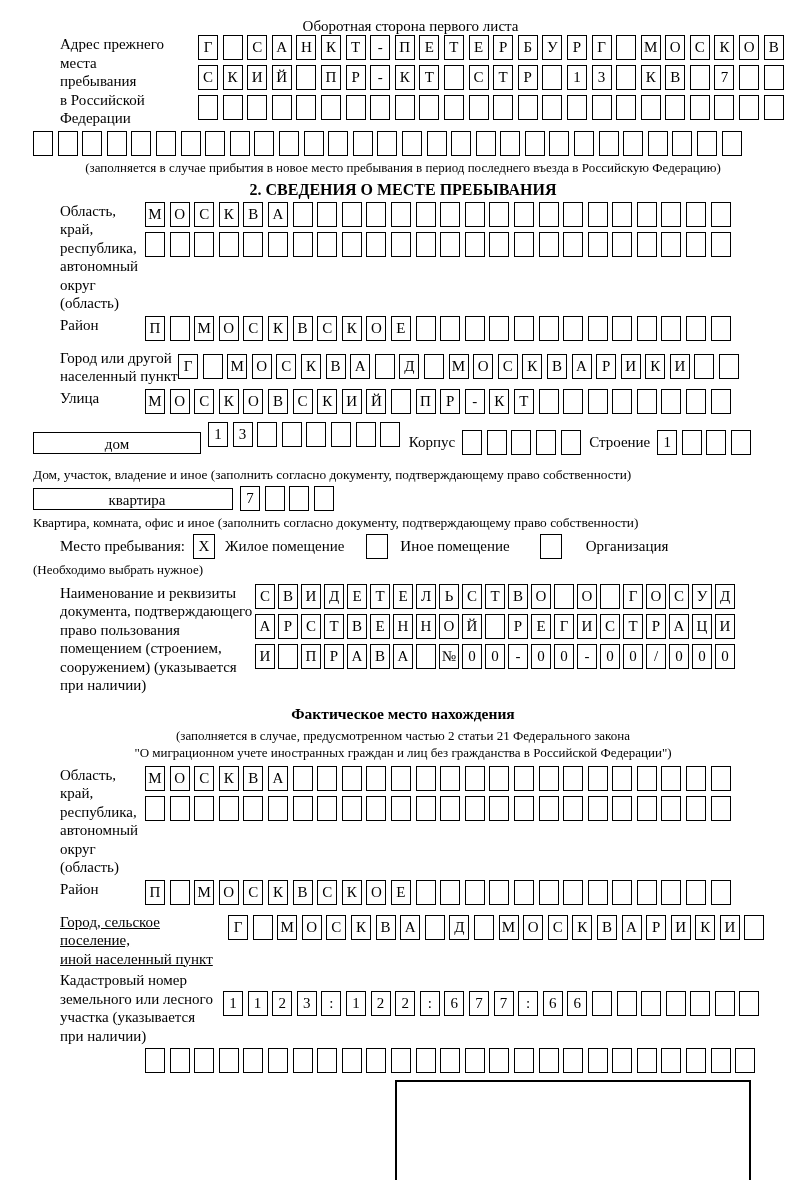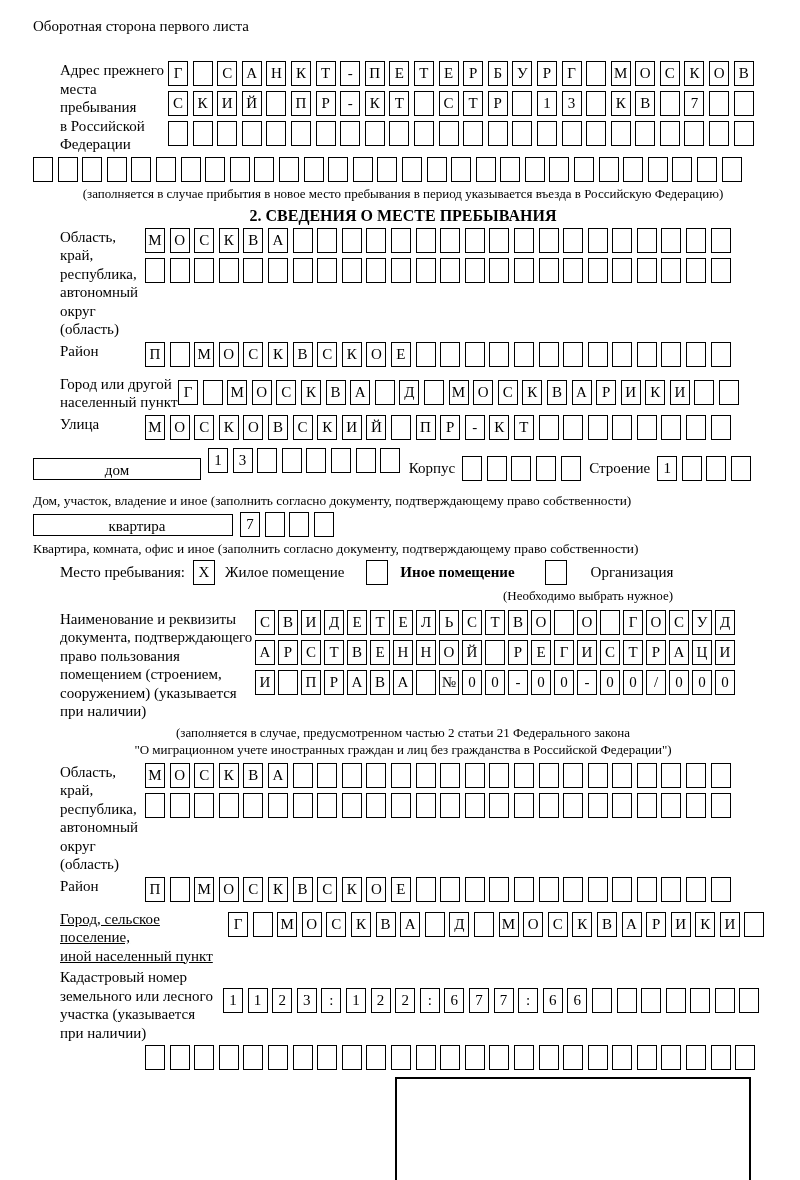--- a/index.html
+++ b/index.html
@@ -1,19 +1,19 @@
 <!DOCTYPE html>
 <html lang="ru"><head>
 <meta charset="utf-8">
 <style>
   html,body{margin:0;padding:0;background:#fff;}
   body{width:800px;height:1180px;overflow:hidden;color:#000;
        font-family:"Liberation Serif","DejaVu Serif",serif;}
   .page{box-sizing:border-box;width:800px;height:1180px;padding:14px 0 0 33px;}
-  .header-note{width:755px;text-align:left;font-size:15px;padding-top:4px;}
+  .header-note{width:755px;text-align:center;font-size:15px;padding-top:4px;}
   .caption{font-size:13px;line-height:17px;}
   .caption.center{width:740px;text-align:center;}
   .sec-title{width:740px;text-align:center;font-weight:bold;font-size:16px;margin:5px 0 3px 0;}
   .sub-title{width:740px;text-align:center;font-weight:bold;font-size:15.5px;margin:10px 0 4px 0;}
   .field{display:flex;align-items:flex-start;margin-bottom:3px;}
   .flabel{box-sizing:border-box;font-size:15px;line-height:18.5px;padding-left:27px;
           white-space:pre-line;flex-shrink:0;}
   .w135{width:135px;} .w112{width:112px;} .w145{width:145px;} .w222{width:222px;}
   .w195{width:195px;text-decoration:underline;} .w190{width:190px;}
   .rows{display:flex;flex-direction:column;}
@@ -24,47 +24,47 @@
   .doc .cell{margin-right:3px;}
   .fullrow{margin:1px 0 2px 0;}
   .houserow,.flatrow{display:flex;align-items:center;margin:1px 0 2px 0;}
   .widebox{box-sizing:border-box;border:1.6px solid #000;height:22px;text-align:center;
            line-height:23px;font-size:15px;margin-right:7px;}
   .housebox{width:168px;} .flatbox{width:200px;padding-left:8px;}
   .inline-lbl{font-size:15px;margin:0 7px 0 4px;}
   .stayrow{display:flex;align-items:center;padding-left:27px;font-size:15px;}
   .cb{box-sizing:border-box;display:inline-block;width:22px;height:25px;border:1.6px solid #000;
       text-align:center;line-height:22px;font-size:15px;}
-  .stay-note{width:640px;text-align:right;font-size:13px;margin:3px 0 6px 0;}
+  .stay-note{width:640px;text-align:left;font-size:13px;margin:3px 0 6px 0;}
   .fieldcap{font-size:13.4px;margin:0 0 3px 0;}
   .cad-row2{margin-left:112px;}
   .stampbox{box-sizing:border-box;width:356px;height:172px;border:2px solid #000;
             margin:6px 0 0 362px;}
   .mt6{}
 </style>
 </head>
 <body>
 
 <div class="page">
 
   <div class="header-note">Оборотная сторона первого листа</div>
 
-  <div class="field" style="margin-top:26px;">
+  <div class="field" style="margin-top:0;gap:30px;">
     <div class="flabel w135">Адрес прежнего
 места пребывания
 в Российской
 Федерации</div>
     <div class="rows">
       <div class="cellrow"><span class="cell">Г</span><span class="cell"></span><span class="cell">С</span><span class="cell">А</span><span class="cell">Н</span><span class="cell">К</span><span class="cell">Т</span><span class="cell">-</span><span class="cell">П</span><span class="cell">Е</span><span class="cell">Т</span><span class="cell">Е</span><span class="cell">Р</span><span class="cell">Б</span><span class="cell">У</span><span class="cell">Р</span><span class="cell">Г</span><span class="cell"></span><span class="cell">М</span><span class="cell">О</span><span class="cell">С</span><span class="cell">К</span><span class="cell">О</span><span class="cell">В</span></div>
       <div class="cellrow"><span class="cell">С</span><span class="cell">К</span><span class="cell">И</span><span class="cell">Й</span><span class="cell"></span><span class="cell">П</span><span class="cell">Р</span><span class="cell">-</span><span class="cell">К</span><span class="cell">Т</span><span class="cell"></span><span class="cell">С</span><span class="cell">Т</span><span class="cell">Р</span><span class="cell"></span><span class="cell">1</span><span class="cell">3</span><span class="cell"></span><span class="cell">К</span><span class="cell">В</span><span class="cell"></span><span class="cell">7</span><span class="cell"></span><span class="cell"></span></div>
       <div class="cellrow"><span class="cell"></span><span class="cell"></span><span class="cell"></span><span class="cell"></span><span class="cell"></span><span class="cell"></span><span class="cell"></span><span class="cell"></span><span class="cell"></span><span class="cell"></span><span class="cell"></span><span class="cell"></span><span class="cell"></span><span class="cell"></span><span class="cell"></span><span class="cell"></span><span class="cell"></span><span class="cell"></span><span class="cell"></span><span class="cell"></span><span class="cell"></span><span class="cell"></span><span class="cell"></span><span class="cell"></span></div>
     </div>
   </div>
   <div class="cellrow fullrow"><span class="cell"></span><span class="cell"></span><span class="cell"></span><span class="cell"></span><span class="cell"></span><span class="cell"></span><span class="cell"></span><span class="cell"></span><span class="cell"></span><span class="cell"></span><span class="cell"></span><span class="cell"></span><span class="cell"></span><span class="cell"></span><span class="cell"></span><span class="cell"></span><span class="cell"></span><span class="cell"></span><span class="cell"></span><span class="cell"></span><span class="cell"></span><span class="cell"></span><span class="cell"></span><span class="cell"></span><span class="cell"></span><span class="cell"></span><span class="cell"></span><span class="cell"></span><span class="cell"></span></div>
-  <div class="caption center">(заполняется в случае прибытия в новое место пребывания в период указывается въезда в Российскую Федерацию)</div>
+  <div class="caption center">(заполняется в случае прибытия в новое место пребывания в период последнего въезда в Российскую Федерацию)</div>
 
   <div class="sec-title">2. СВЕДЕНИЯ О МЕСТЕ ПРЕБЫВАНИЯ</div>
 
   <div class="field">
     <div class="flabel w112">Область, край,
 республика,
 автономный
 округ (область)</div>
     <div class="rows">
       <div class="cellrow"><span class="cell">М</span><span class="cell">О</span><span class="cell">С</span><span class="cell">К</span><span class="cell">В</span><span class="cell">А</span><span class="cell"></span><span class="cell"></span><span class="cell"></span><span class="cell"></span><span class="cell"></span><span class="cell"></span><span class="cell"></span><span class="cell"></span><span class="cell"></span><span class="cell"></span><span class="cell"></span><span class="cell"></span><span class="cell"></span><span class="cell"></span><span class="cell"></span><span class="cell"></span><span class="cell"></span><span class="cell"></span></div>
@@ -102,40 +102,41 @@
     <div class="widebox flatbox">квартира</div>
     <span class="cellrow" style="margin-bottom:0;"><span class="cell">7</span><span class="cell"></span><span class="cell"></span><span class="cell"></span></span>
   </div>
   <div class="caption fieldcap">Квартира, комната, офис и иное (заполнить согласно документу, подтверждающему право собственности)</div>
 
   <div class="stayrow">
     <span>Место пребывания:</span>
     <span class="cb" style="margin-left:8px;">X</span>
     <span style="margin-left:10px;">Жилое помещение</span>
     <span class="cb" style="margin-left:22px;"></span>
-    <span style="margin-left:12px;font-weight:bold;">Иное помещение</span>
+    <span style="margin-left:12px;">Иное помещение</span>
     <span class="cb" style="margin-left:30px;"></span>
     <span style="margin-left:24px;">Организация</span>
   </div>
   <div class="stay-note">(Необходимо выбрать нужное)</div>
 
   <div class="field doc">
     <div class="flabel w222">Наименование и реквизиты
 документа, подтверждающего
 право пользования
 помещением (строением,
 сооружением) (указывается
 при наличии)</div>
     <div class="rows">
       <div class="cellrow"><span class="cell">С</span><span class="cell">В</span><span class="cell">И</span><span class="cell">Д</span><span class="cell">Е</span><span class="cell">Т</span><span class="cell">Е</span><span class="cell">Л</span><span class="cell">Ь</span><span class="cell">С</span><span class="cell">Т</span><span class="cell">В</span><span class="cell">О</span><span class="cell"></span><span class="cell">О</span><span class="cell"></span><span class="cell">Г</span><span class="cell">О</span><span class="cell">С</span><span class="cell">У</span><span class="cell">Д</span></div>
       <div class="cellrow"><span class="cell">А</span><span class="cell">Р</span><span class="cell">С</span><span class="cell">Т</span><span class="cell">В</span><span class="cell">Е</span><span class="cell">Н</span><span class="cell">Н</span><span class="cell">О</span><span class="cell">Й</span><span class="cell"></span><span class="cell">Р</span><span class="cell">Е</span><span class="cell">Г</span><span class="cell">И</span><span class="cell">С</span><span class="cell">Т</span><span class="cell">Р</span><span class="cell">А</span><span class="cell">Ц</span><span class="cell">И</span></div>
       <div class="cellrow"><span class="cell">И</span><span class="cell"></span><span class="cell">П</span><span class="cell">Р</span><span class="cell">А</span><span class="cell">В</span><span class="cell">А</span><span class="cell"></span><span class="cell">№</span><span class="cell">0</span><span class="cell">0</span><span class="cell">-</span><span class="cell">0</span><span class="cell">0</span><span class="cell">-</span><span class="cell">0</span><span class="cell">0</span><span class="cell">/</span><span class="cell">0</span><span class="cell">0</span><span class="cell">0</span></div>
     </div>
   </div>
 
+  <div class="sub-title">Фактическое место нахождения</div>
   <div class="caption center">(заполняется в случае, предусмотренном частью 2 статьи 21 Федерального закона</div>
   <div class="caption center" style="margin-bottom:5px;">"О миграционном учете иностранных граждан и лиц без гражданства в Российской Федерации")</div>
 
   <div class="field">
     <div class="flabel w112">Область, край,
 республика,
 автономный округ
 (область)</div>
     <div class="rows">
       <div class="cellrow"><span class="cell">М</span><span class="cell">О</span><span class="cell">С</span><span class="cell">К</span><span class="cell">В</span><span class="cell">А</span><span class="cell"></span><span class="cell"></span><span class="cell"></span><span class="cell"></span><span class="cell"></span><span class="cell"></span><span class="cell"></span><span class="cell"></span><span class="cell"></span><span class="cell"></span><span class="cell"></span><span class="cell"></span><span class="cell"></span><span class="cell"></span><span class="cell"></span><span class="cell"></span><span class="cell"></span><span class="cell"></span></div>

